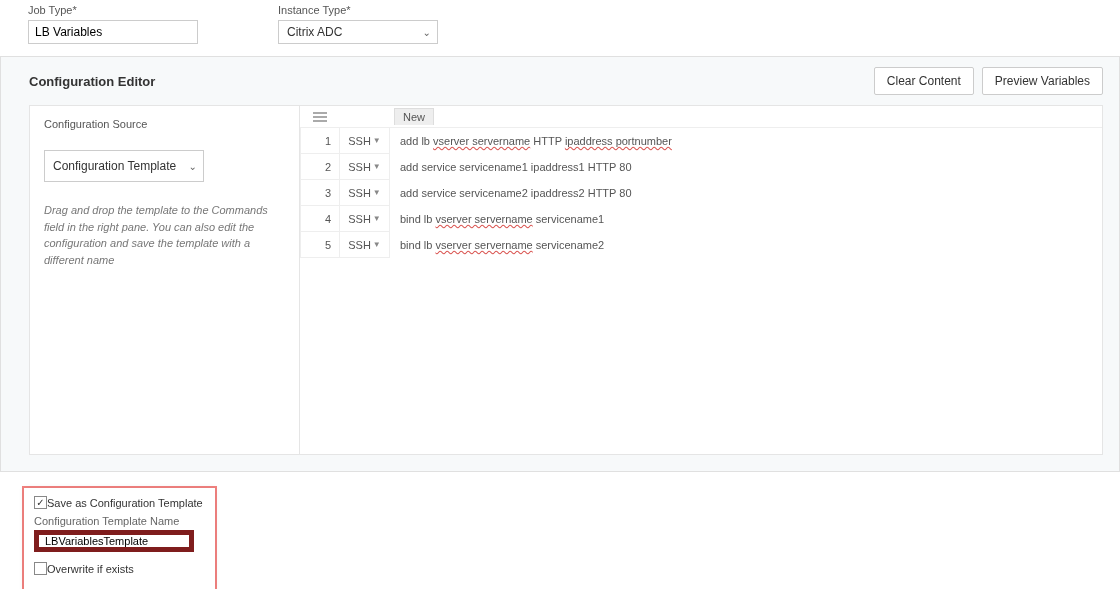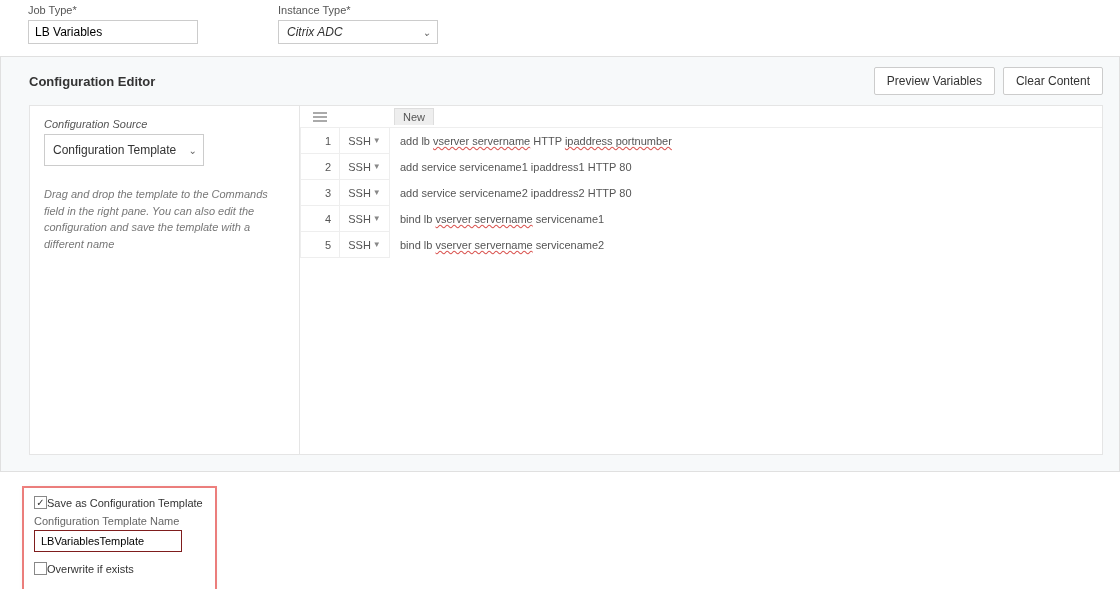--- a/index.html
+++ b/index.html
@@ -34,21 +34,20 @@
     border: 1px solid #ccc;
     height: 24px;
     width: 160px;
     display: flex;
     align-items: center;
     justify-content: space-between;
     padding: 0 6px 0 8px;
     font-size: 12px;
     background: #fff;
     cursor: pointer;
-    font-style: italic;
   }
   .chev { font-size: 10px; color: #666; }
   .panel {
     border: 1px solid #e0e0e0;
     background: #f7f9fa;
     margin: 0 0 0 0;
   }
   .panel-head {
     display: flex;
     justify-content: space-between;
@@ -71,21 +70,21 @@
     margin: 0 16px 16px 28px;
     background: #fff;
     border: 1px solid #e5e5e5;
     min-height: 350px;
   }
   .left-pane {
     width: 270px;
     border-right: 1px solid #e5e5e5;
     padding: 12px 14px;
   }
-  .left-pane .lbl { font-size: 11px; color: #555; margin-bottom: 4px; font-style: italic; }
+  .left-pane .lbl { font-size: 11px; color: #555; margin-bottom: 20px; }
   .cfg-select {
     border: 1px solid #ccc;
     height: 32px;
     width: 160px;
     display: flex;
     align-items: center;
     justify-content: space-between;
     padding: 0 6px 0 8px;
     font-size: 12px;
     background: #fff;
@@ -174,23 +173,23 @@
     box-shadow: 0 0 6px rgba(0,0,0,.08);
     pointer-events:none;
   }
   .chk-row { display: flex; align-items: center; gap: 0; font-size: 11px; color: #333; margin-bottom: 6px;}
   .chk {
     width: 13px; height: 13px; border: 1px solid #888; background:#fff; display:inline-flex; align-items:center; justify-content:center;
   }
   .chk.checked::after{ content:"✓"; font-size:10px; color:#333; line-height:1;}
   .save-block label.small { display:block; font-size: 11px; color:#666; margin: 6px 0 3px;}
   .tmpl-input {
-    border: 1px solid #7f1d1d;
+    border: 5px solid #7f1d1d;
     height: 22px;
-    width: 148px;
+    width: 160px;
     padding: 2px 6px;
     font-size: 11px;
   }
   .ham { width: 14px; height: 2px; background:#aaa; position:relative; display:inline-block;}
   .ham::before,.ham::after{content:"";position:absolute;left:0;width:14px;height:2px;background:#aaa;}
   .ham::before{top:-4px;} .ham::after{top:4px;}
 </style>
 </head>
 <body>
 
@@ -205,22 +204,22 @@
       <span>Citrix ADC</span>
       <span class="chev">⌄</span>
     </div>
   </div>
 </div>
 
 <div class="panel">
   <div class="panel-head">
     <div class="panel-title">Configuration Editor</div>
     <div class="panel-actions">
+      <button class="btn">Clear Content</button>
       <button class="btn">Preview Variables</button>
-      <button class="btn">Clear Content</button>
     </div>
   </div>
 
   <div class="editor-body">
     <div class="left-pane">
       <div class="lbl">Configuration Source</div>
       <div class="cfg-select">
         <span>Configuration Template</span>
         <span class="chev">⌄</span>
       </div>

